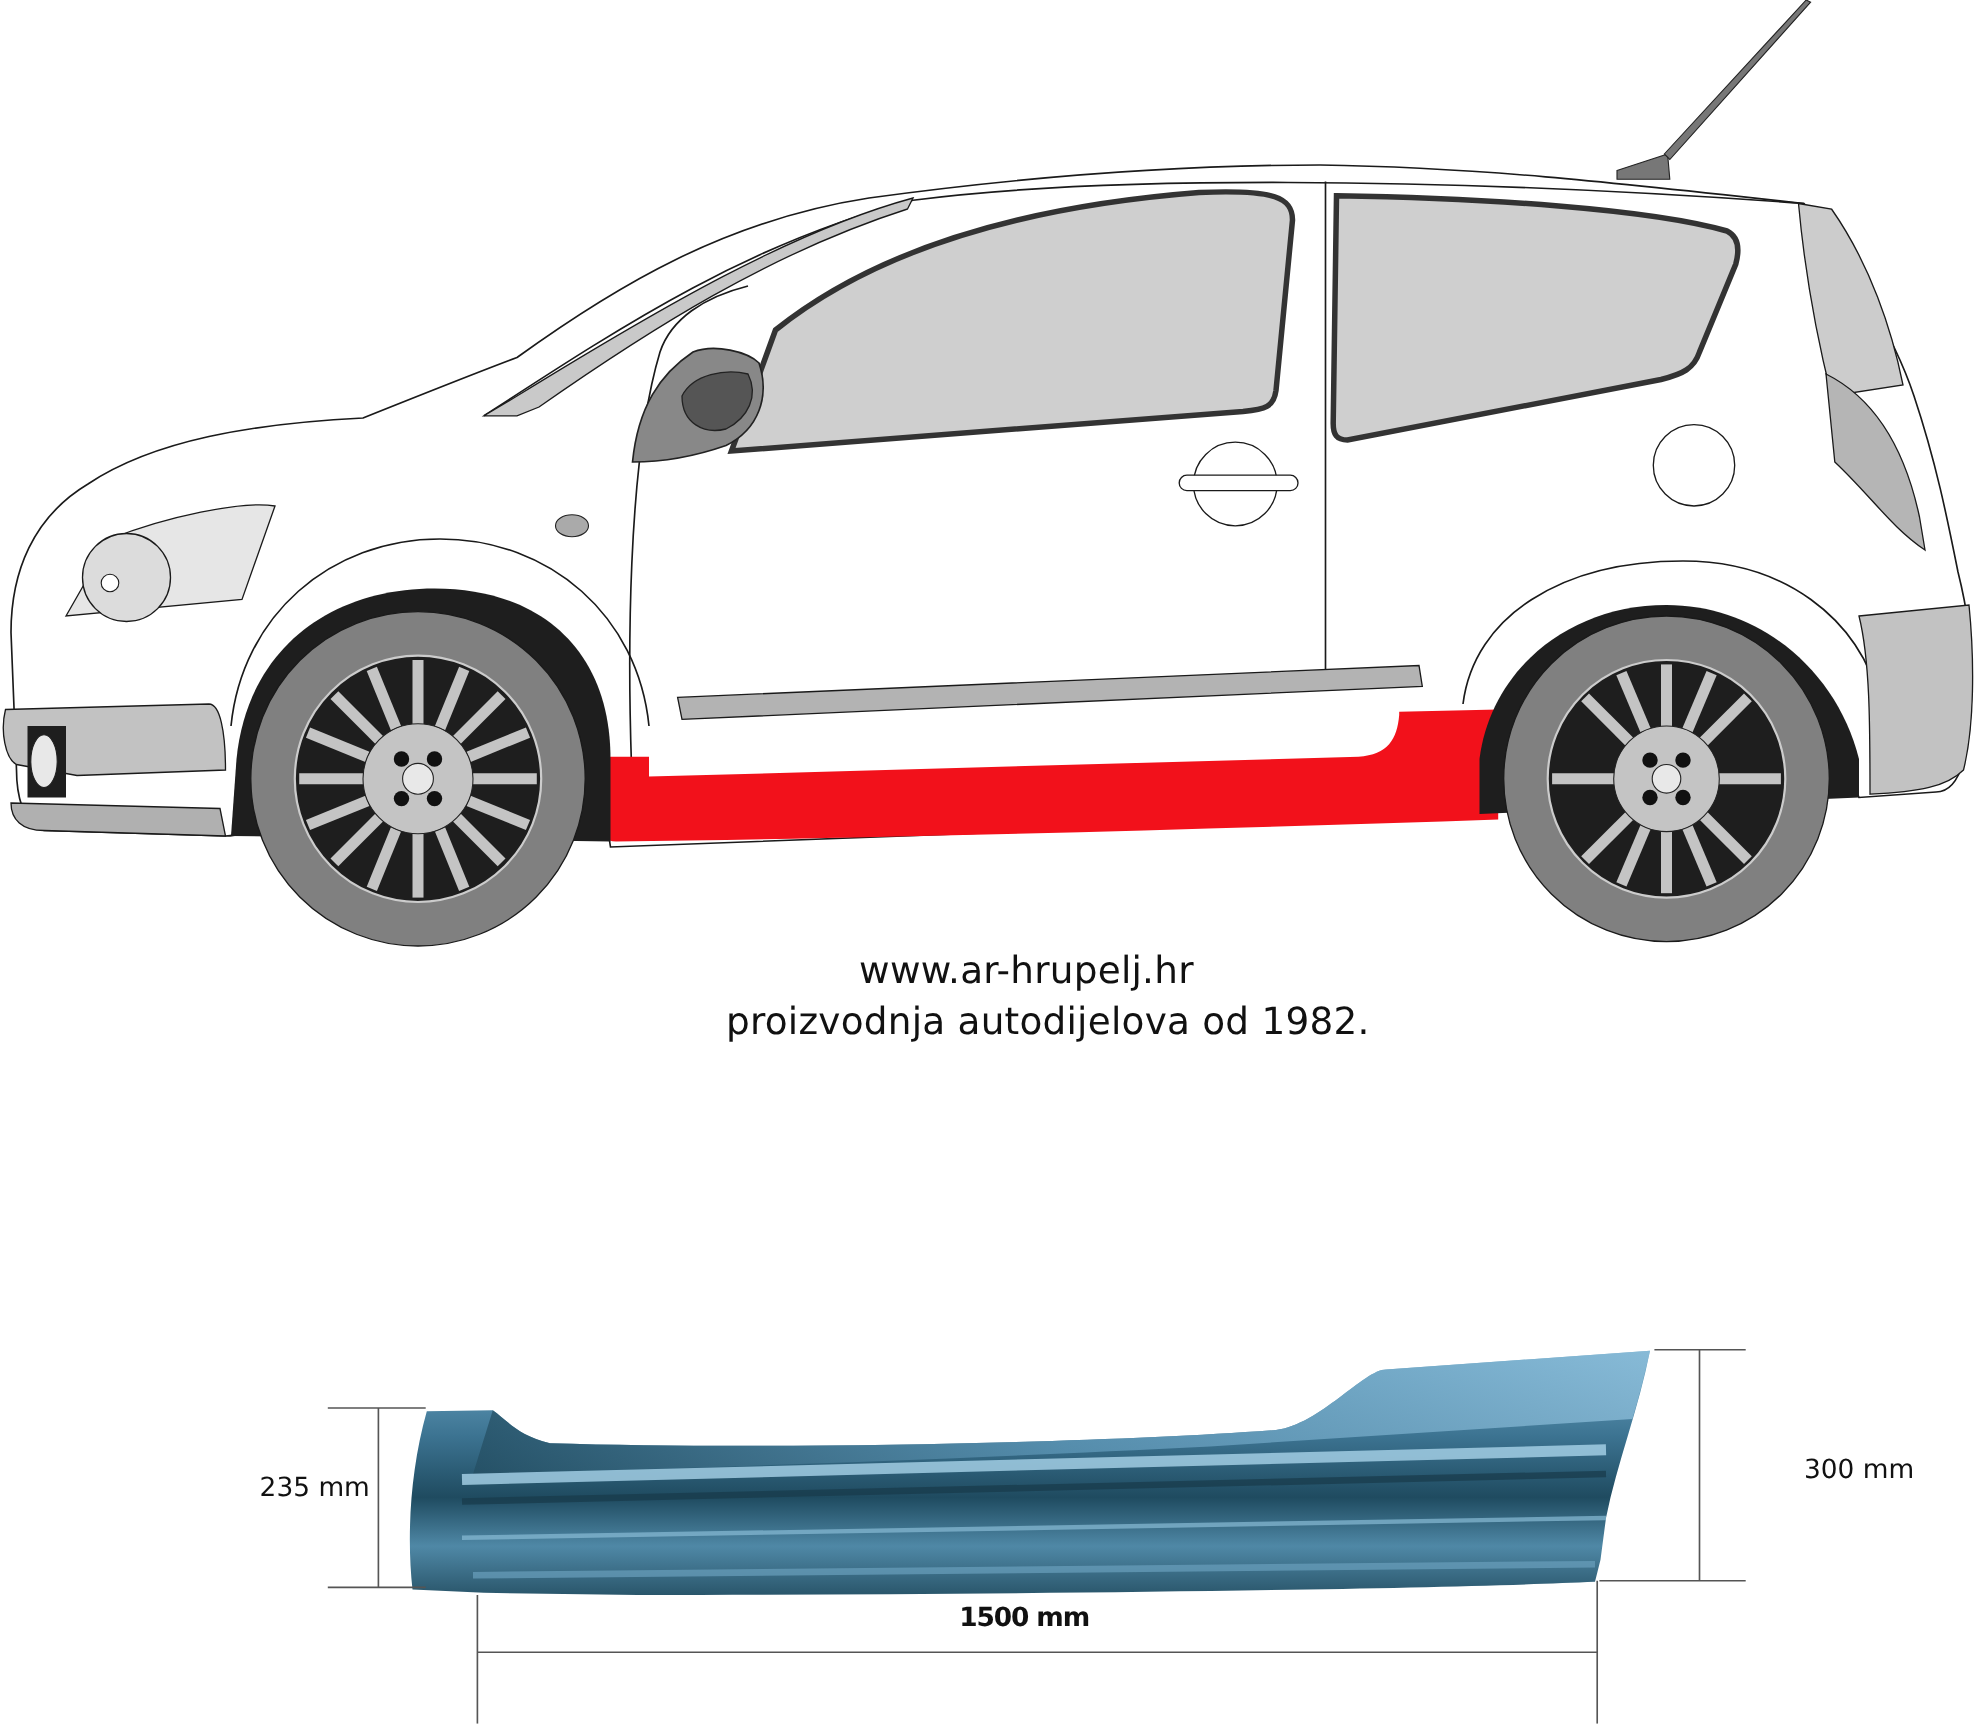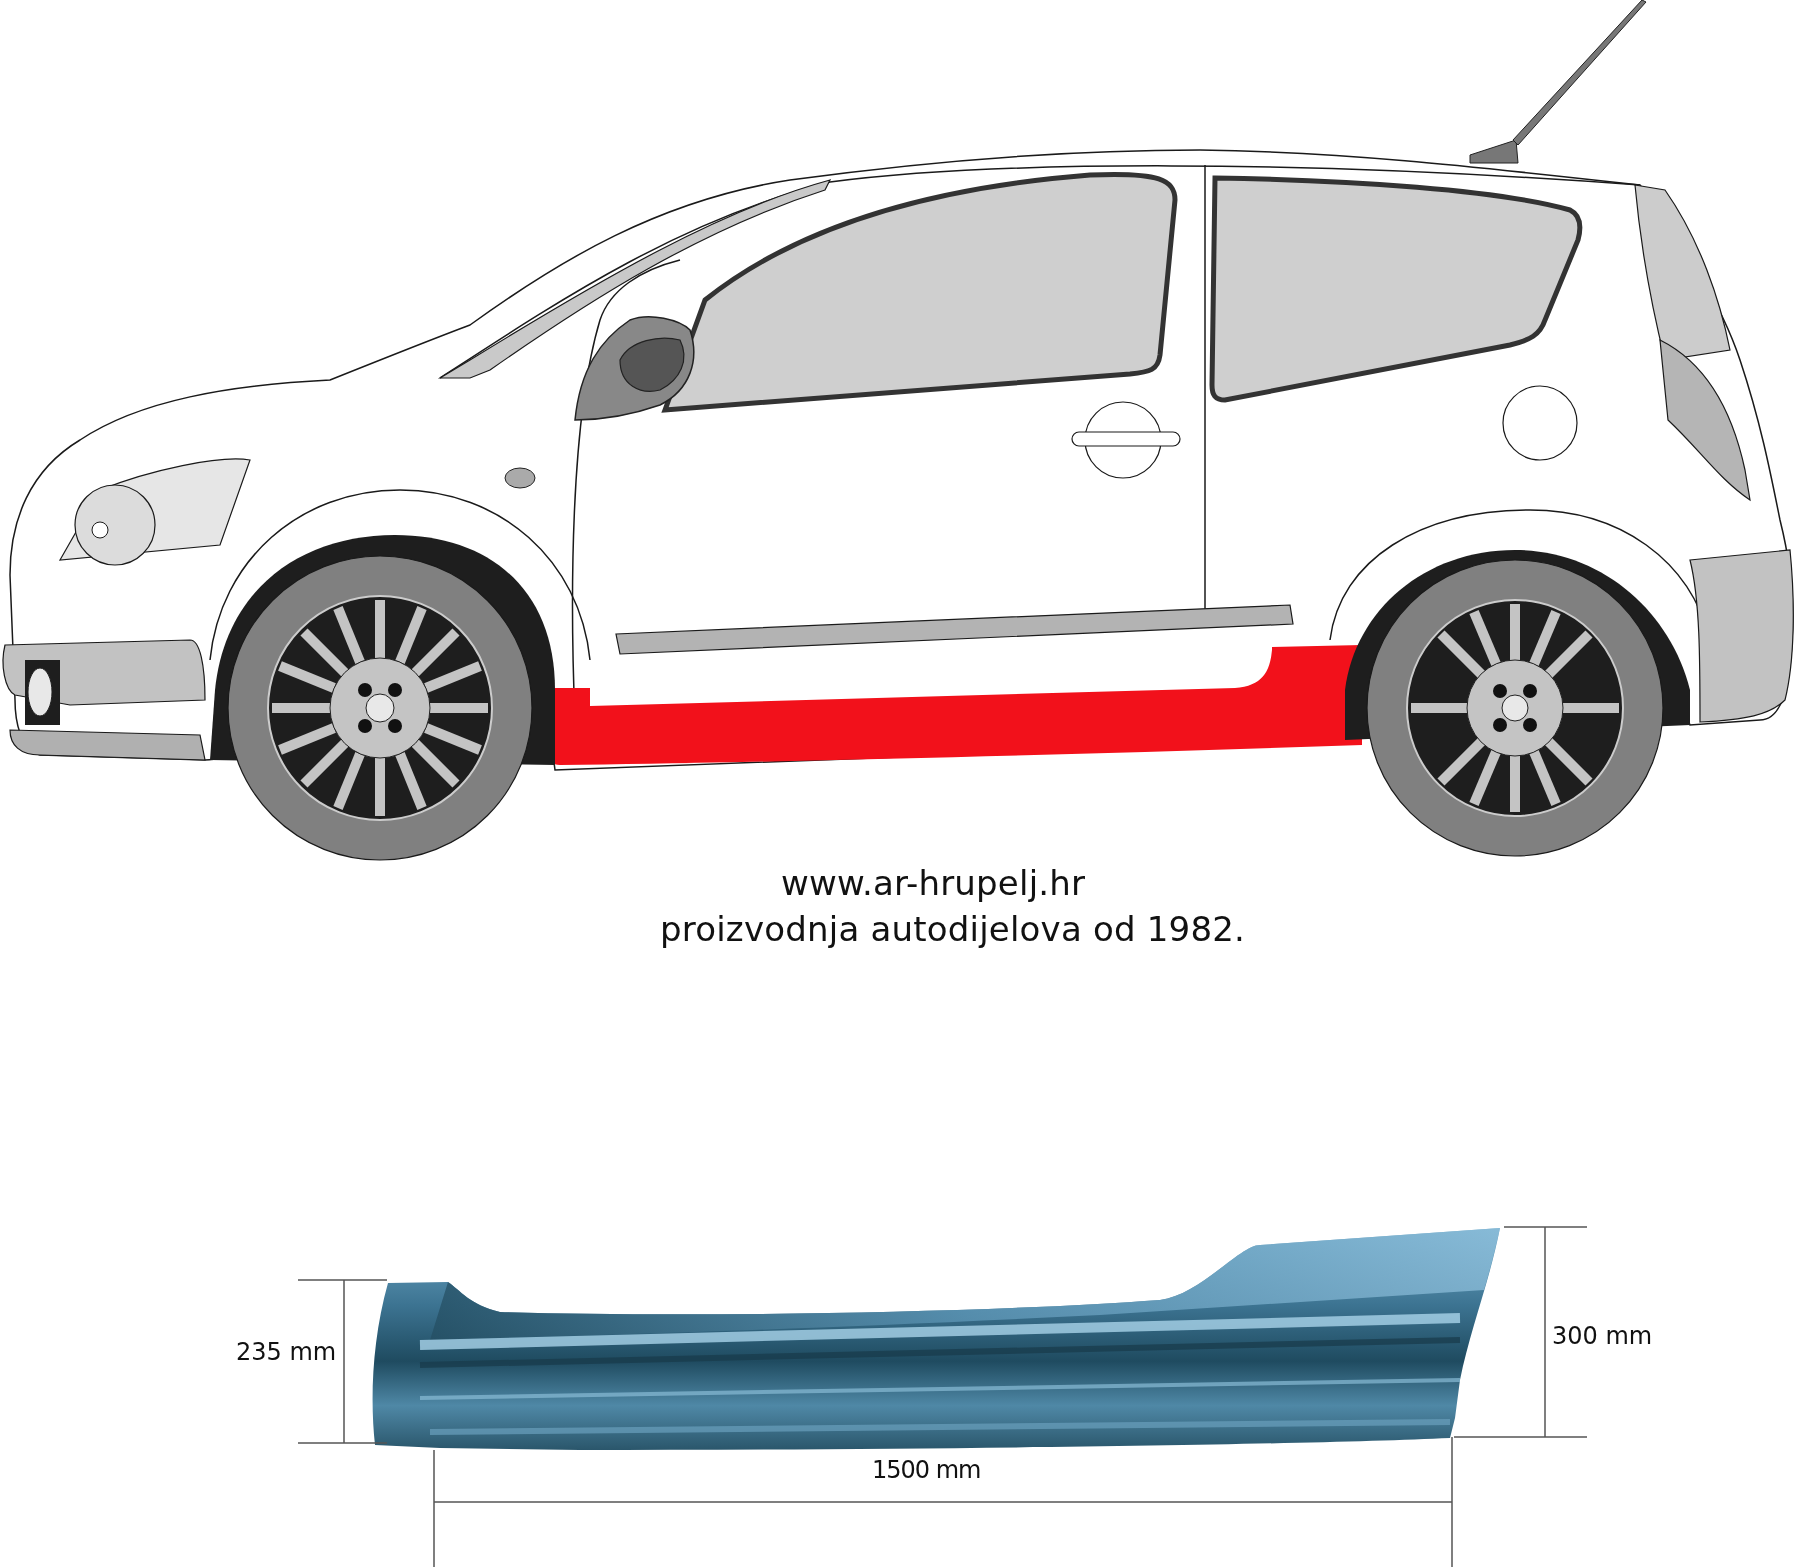--- a/index.html
+++ b/index.html
@@ -3,22 +3,22 @@
 <meta charset="utf-8">
 <style>
   html, body { margin: 0; padding: 0; background: #ffffff; }
   body { width: 1803px; height: 1567px; position: relative; overflow: hidden; font-family: "DejaVu Sans", "Liberation Sans", sans-serif; }
   .stage { position: absolute; left: 0; top: 0; width: 1803px; height: 1567px; }
   .caption { position: absolute; left: 0; width: 1803px; text-align: center; color: #111; font-size: 34px; line-height: 42px; letter-spacing: 0.2px; }
   .caption.l1 { top: 862px; left: 36px; width: 1803px; text-align: left; padding-left: 745px; box-sizing: border-box; }
   .caption.l2 { top: 908px; left: 14px; text-align: left; padding-left: 646px; box-sizing: border-box; }
   .dim { position: absolute; color: #111; font-size: 24px; }
   .dim.h235 { left: 236px; top: 1338px; }
-  .dim.h300 { left: 1552px; top: 1322px; }
-  .dim.w1500 { left: 872px; top: 1456px; font-size: 24px; letter-spacing: -1px; }
+  .dim.h300 { left: 1640px; top: 1322px; }
+  .dim.w1500 { left: 872px; top: 1456px; font-size: 24px; letter-spacing: -1px; font-weight: bold; }
 </style>
 </head>
 <body>
 
 <div class="stage">
   <svg width="1803" height="1567" viewBox="0 0 1803 1567" xmlns="http://www.w3.org/2000/svg">
     <defs>
       <linearGradient id="partGrad" x1="0" y1="0" x2="0" y2="1">
         <stop offset="0" stop-color="#6fa9c8"></stop>
         <stop offset="0.35" stop-color="#3c7391"></stop>

